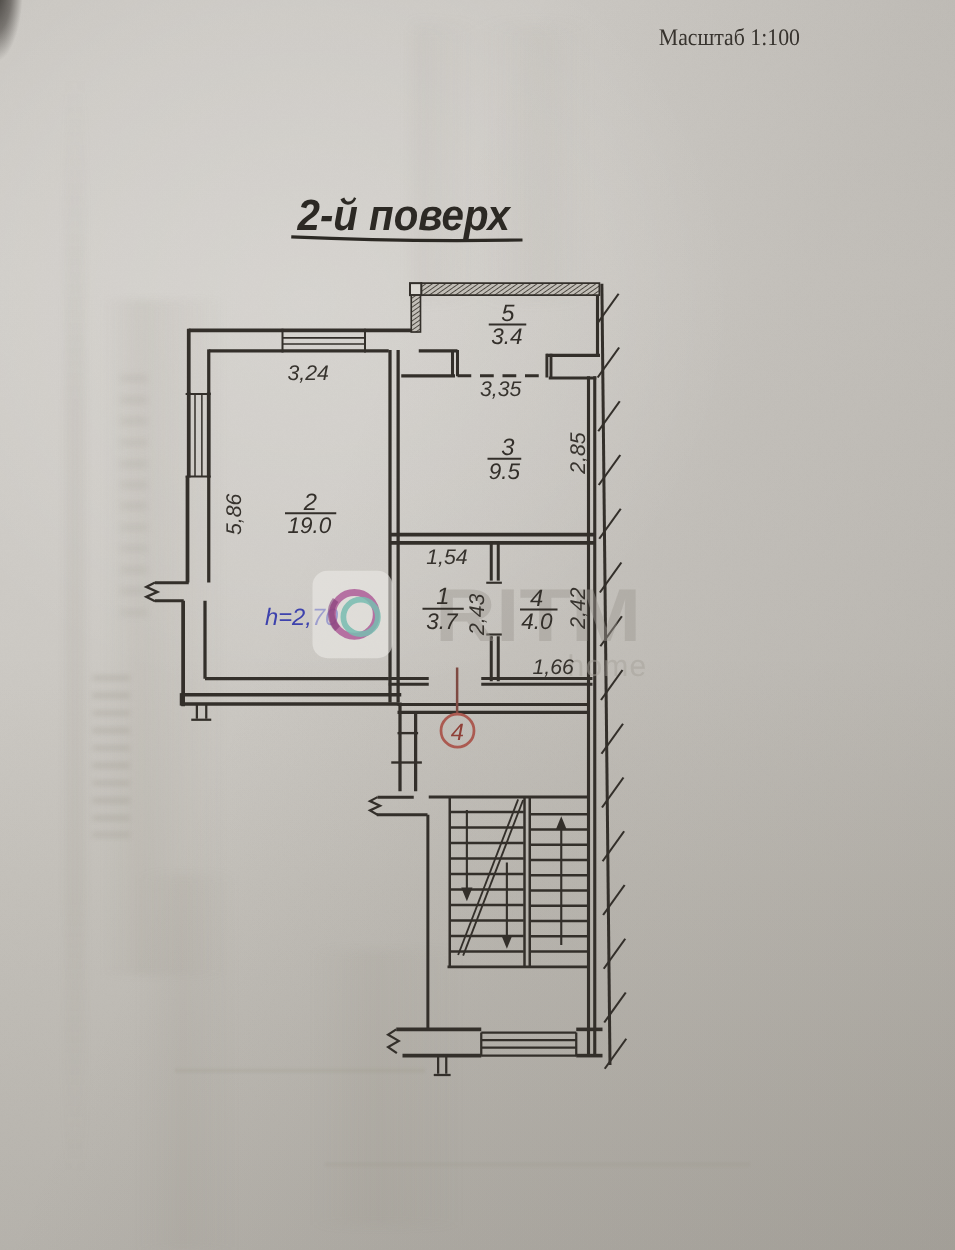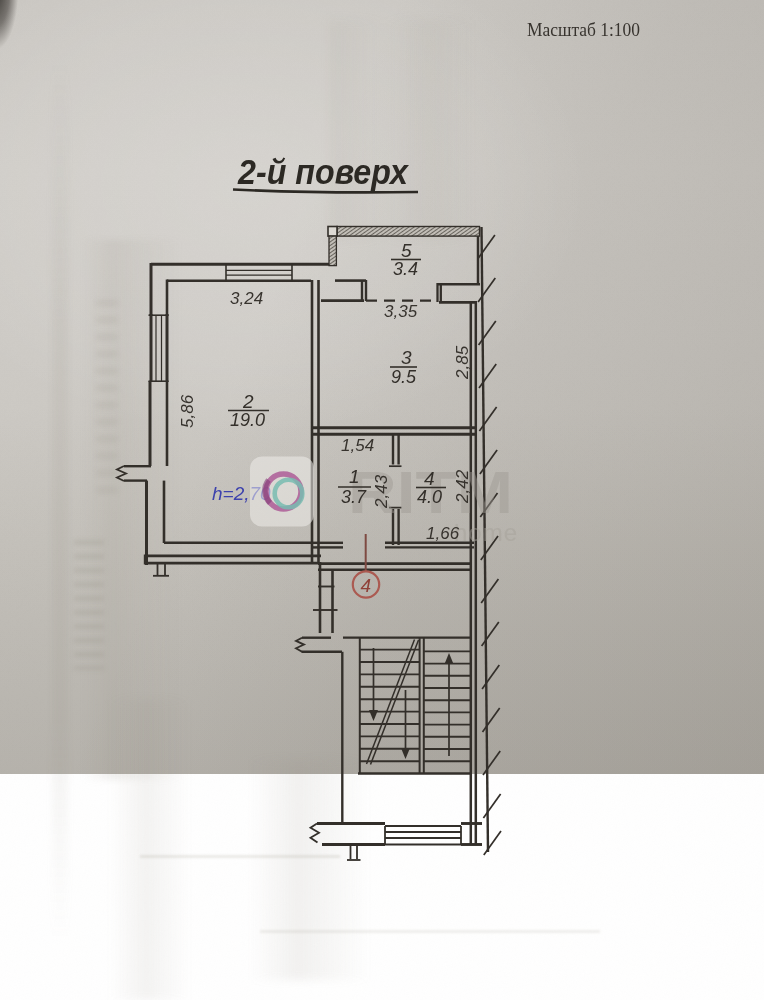--- a/index.html
+++ b/index.html
@@ -1,17 +1,17 @@
 <!DOCTYPE html>
 <html><head>
 <meta charset="utf-8">
 <style>
   html,body{margin:0;padding:0;}
   body{width:764px;height:1000px;overflow:hidden;font-family:"Liberation Sans",sans-serif;}
-  #page{position:relative;width:764px;height:774px;
+  #page{position:relative;width:764px;height:1000px;
     background:
       radial-gradient(58% 42% at 32% 24%, rgba(255,255,255,0.16) 0%, rgba(255,255,255,0.07) 55%, rgba(255,255,255,0) 78%),
       linear-gradient(113deg, rgba(70,64,54,0) 36%, rgba(70,64,54,0.09) 62%, rgba(70,64,54,0.17) 100%),
       linear-gradient(180deg, rgba(60,54,44,0) 52%, rgba(60,54,44,0.06) 74%, rgba(60,54,44,0.13) 100%),
       linear-gradient(180deg, #cbc8c3 0%, #cfccc7 22%, #cdcac5 46%, #cac7c1 70%, #c7c4be 100%);
   }
   .streak{position:absolute;pointer-events:none;}
   svg text{font-family:"Liberation Sans",sans-serif;}
 </style>
 </head>

